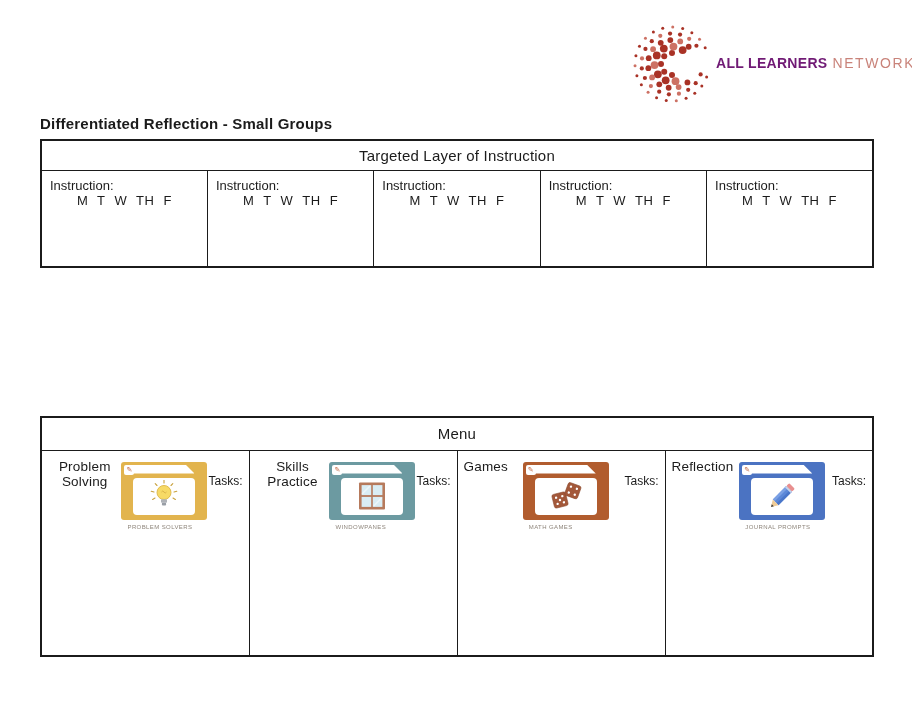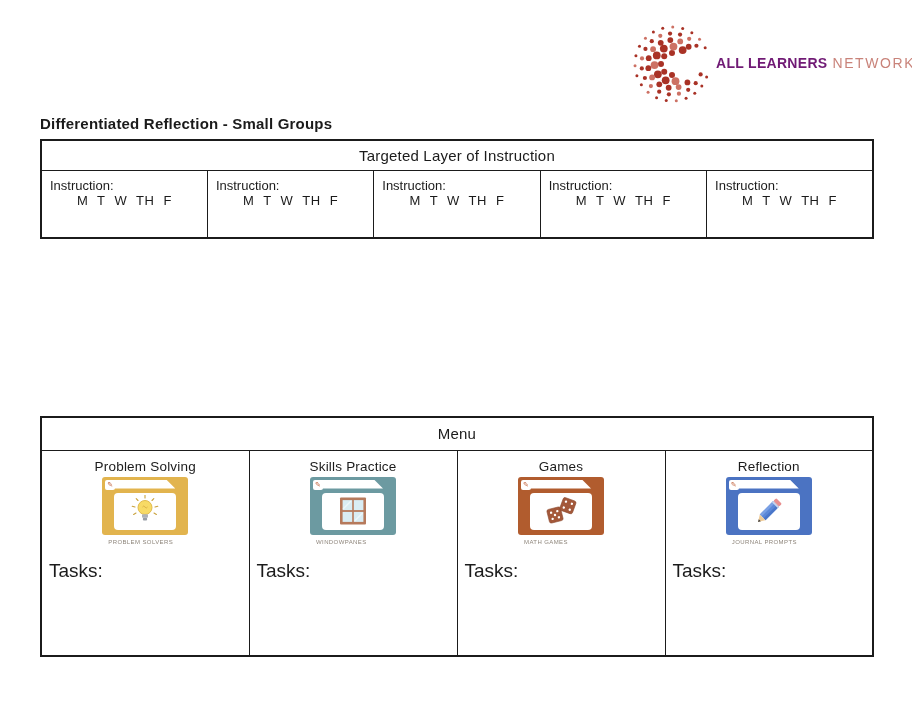--- a/index.html
+++ b/index.html
@@ -25,30 +25,30 @@
   .tbl { position:absolute; left:40px; width:834px; }
   .tbl, .tbl th, .tbl td { border:1.5px solid #1b1b1b; }
   .tbl { border-width:2px; }
   .tbl th { font-size:15px; font-weight:400; text-align:center; padding:4px; letter-spacing:.2px; }
   .tbl td { vertical-align:top; padding:7px 8px; font-size:13px; }
 
   .targeted { top:139px; }
   .targeted tr.r-head { height:30px; }
   .targeted tr.r-members { height:83px; }
   .targeted tr.r-hlp { height:60px; }
-  .targeted tr.r-instruction { height:68px; }
+  .targeted tr.r-instruction { height:97px; }
   .instr-cell { height:100%; display:flex; flex-direction:column; justify-content:space-between; }
   .days { text-align:center; word-spacing:5px; letter-spacing:.5px; padding-bottom:1px; }
   .hlp-link { color:#4A67C8; text-decoration:underline; }
 
   .menu { top:416px; }
   .menu tr.r-head { height:33px; }
   .menu tr.r-body { height:206px; }
   .menu td { padding:0; }
-  .menu-cell { height:100%; padding:8px 6px; display:flex; flex-direction:column; }
+  .menu-cell { height:100%; padding:8px 6px; display:flex; flex-direction:row; }
   .menu-title { text-align:center; font-size:13.5px; letter-spacing:.2px; }
 
   
   .thumb { width:86px; margin:3px auto 0; }
   .folder { position:relative; width:86px; height:58px; border-radius:3px; }
   .folder-tab {
     position:absolute; left:7px; top:3px; width:66px; height:9px; background:#fff;
     border-radius:2px 1px 0 0;
     clip-path:polygon(0 0, calc(100% - 9px) 0, 100% 100%, 0 100%);
   }
@@ -58,21 +58,21 @@
     font-size:7px; color:#C0603A; line-height:10px;
   }
   .folder-card {
     position:absolute; left:12px; top:16px; width:62px; height:37px; background:#fff;
     border-radius:4px; display:flex; align-items:center; justify-content:center; overflow:hidden;
   }
   .folder-caption {
     margin-top:4px; padding-left:6px; font-size:6px; letter-spacing:.4px; color:#8E857B;
     text-align:left; white-space:nowrap;
   }
-  .tasks { margin-top:15px; font-size:19px; text-align:left; padding-left:1px; }
+  .tasks { margin-top:15px; font-size:12px; text-align:left; padding-left:1px; }
 </style>
 </head>
 <body>
 
 <div class="page">
 
   <div class="logo">
     <svg id="logo-dots" viewBox="0 0 84 94">
         <circle cx="42.00" cy="59.00" r="3" fill="#A93226"></circle>
         <circle cx="34.22" cy="55.78" r="3" fill="#A93226"></circle>

